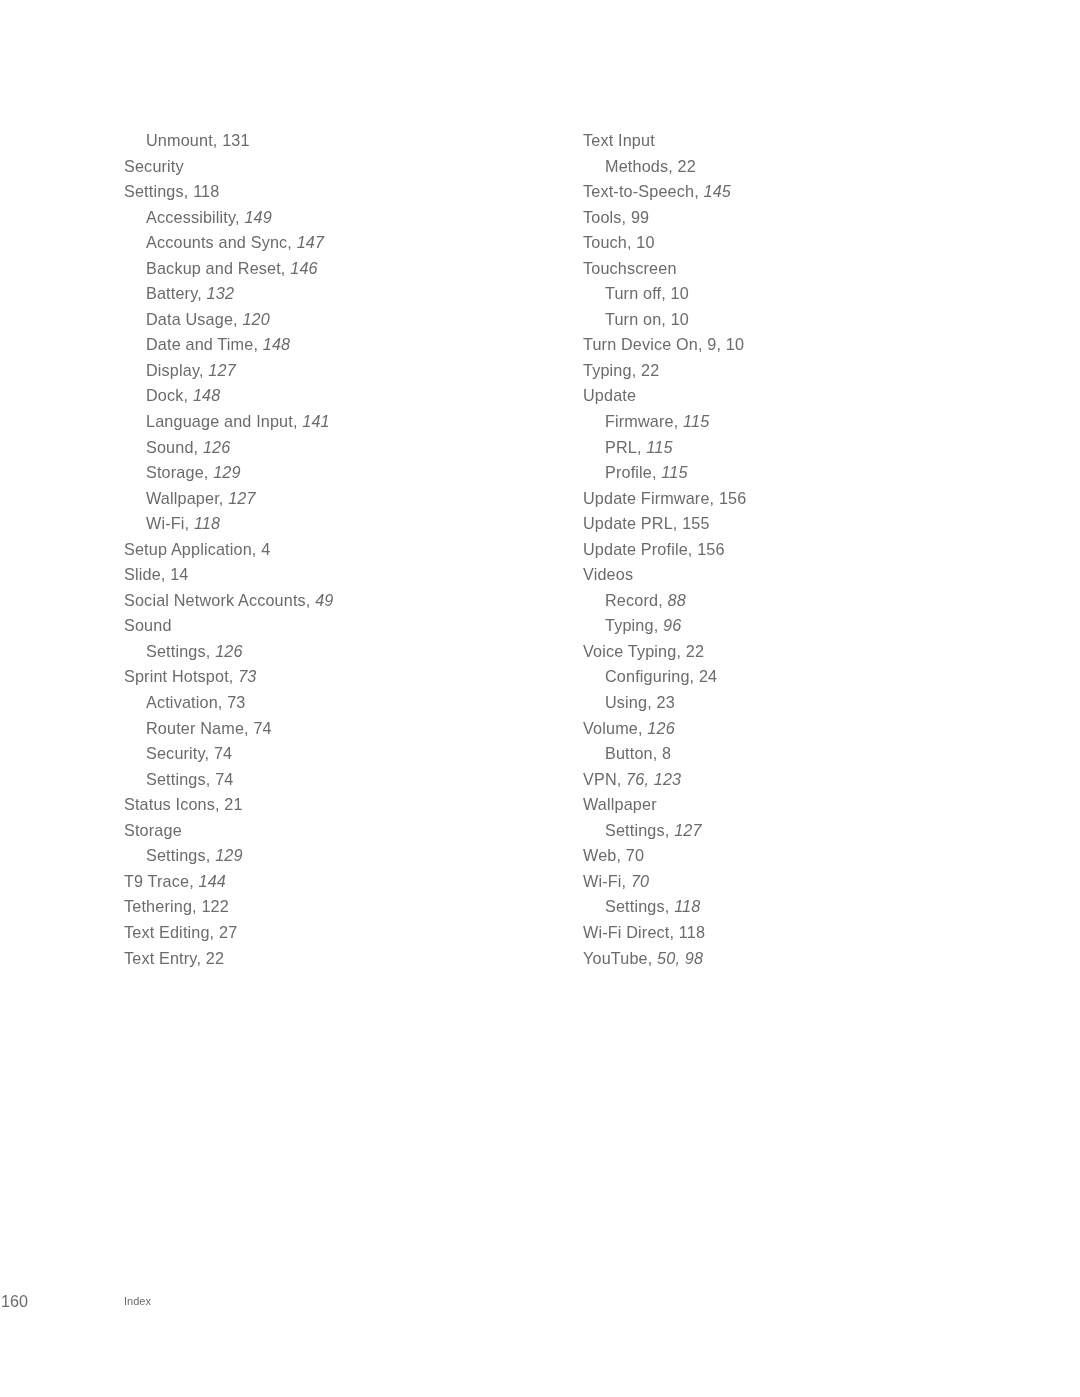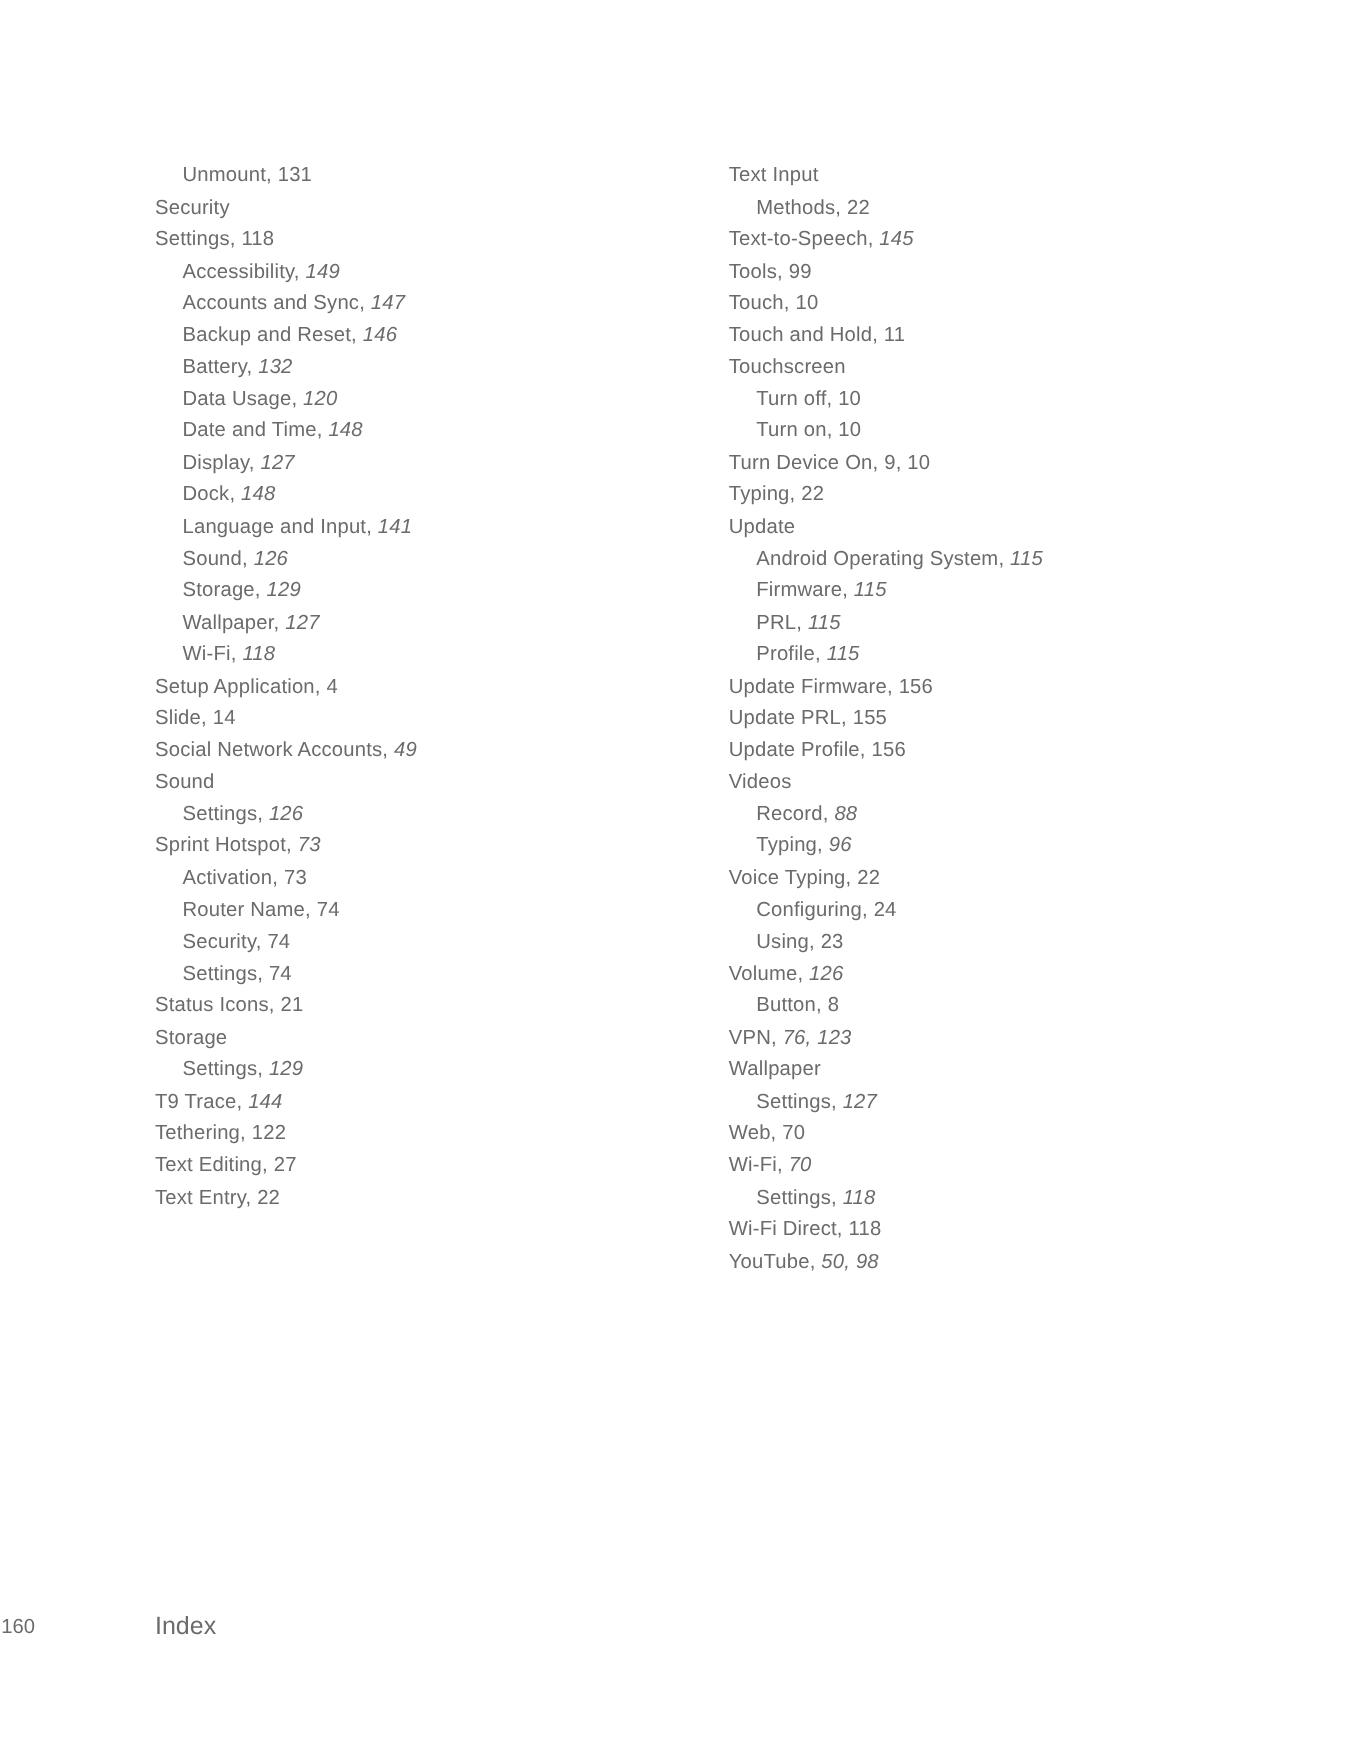--- a/index.html
+++ b/index.html
@@ -56,21 +56,21 @@
     position: absolute;
     left: 0;
     top: 1289px;
     width: 1080px;
     height: 26px;
   }
   .footer-label {
     position: absolute;
     left: 124px;
     top: 0;
-    font-size: 20px;
+    font-size: 11px;
     line-height: 25.55px;
     color: #6b6b6b;
   }
   .footer-pagenum {
     position: absolute;
     left: 0;
     top: 0;
     width: 1080px;
     font-size: 16.2px;
     line-height: 25.55px;
@@ -118,28 +118,26 @@
         <div class="entry level-0"><span>Tethering,</span> <span class="locator-plain">122</span></div>
         <div class="entry level-0"><span>Text Editing,</span> <span class="locator-plain">27</span></div>
         <div class="entry level-0"><span>Text Entry,</span> <span class="locator-plain">22</span></div>
       </div>
     <div class="index-column right" id="col-right">
         <div class="entry level-0"><span>Text Input</span></div>
         <div class="entry level-1"><span>Methods,</span> <span class="locator-plain">22</span></div>
         <div class="entry level-0"><span>Text-to-Speech,</span> <span class="locator-italic">145</span></div>
         <div class="entry level-0"><span>Tools,</span> <span class="locator-plain">99</span></div>
         <div class="entry level-0"><span>Touch,</span> <span class="locator-plain">10</span></div>
-        <div class="entry level-0"><span>Touch and Hold,</span> <span class="locator-plain">11</span></div>
         <div class="entry level-0"><span>Touchscreen</span></div>
         <div class="entry level-1"><span>Turn off,</span> <span class="locator-plain">10</span></div>
         <div class="entry level-1"><span>Turn on,</span> <span class="locator-plain">10</span></div>
         <div class="entry level-0"><span>Turn Device On,</span> <span class="locator-plain">9, 10</span></div>
         <div class="entry level-0"><span>Typing,</span> <span class="locator-plain">22</span></div>
         <div class="entry level-0"><span>Update</span></div>
-        <div class="entry level-1"><span>Android Operating System,</span> <span class="locator-italic">115</span></div>
         <div class="entry level-1"><span>Firmware,</span> <span class="locator-italic">115</span></div>
         <div class="entry level-1"><span>PRL,</span> <span class="locator-italic">115</span></div>
         <div class="entry level-1"><span>Profile,</span> <span class="locator-italic">115</span></div>
         <div class="entry level-0"><span>Update Firmware,</span> <span class="locator-plain">156</span></div>
         <div class="entry level-0"><span>Update PRL,</span> <span class="locator-plain">155</span></div>
         <div class="entry level-0"><span>Update Profile,</span> <span class="locator-plain">156</span></div>
         <div class="entry level-0"><span>Videos</span></div>
         <div class="entry level-1"><span>Record,</span> <span class="locator-italic">88</span></div>
         <div class="entry level-1"><span>Typing,</span> <span class="locator-italic">96</span></div>
         <div class="entry level-0"><span>Voice Typing,</span> <span class="locator-plain">22</span></div>

